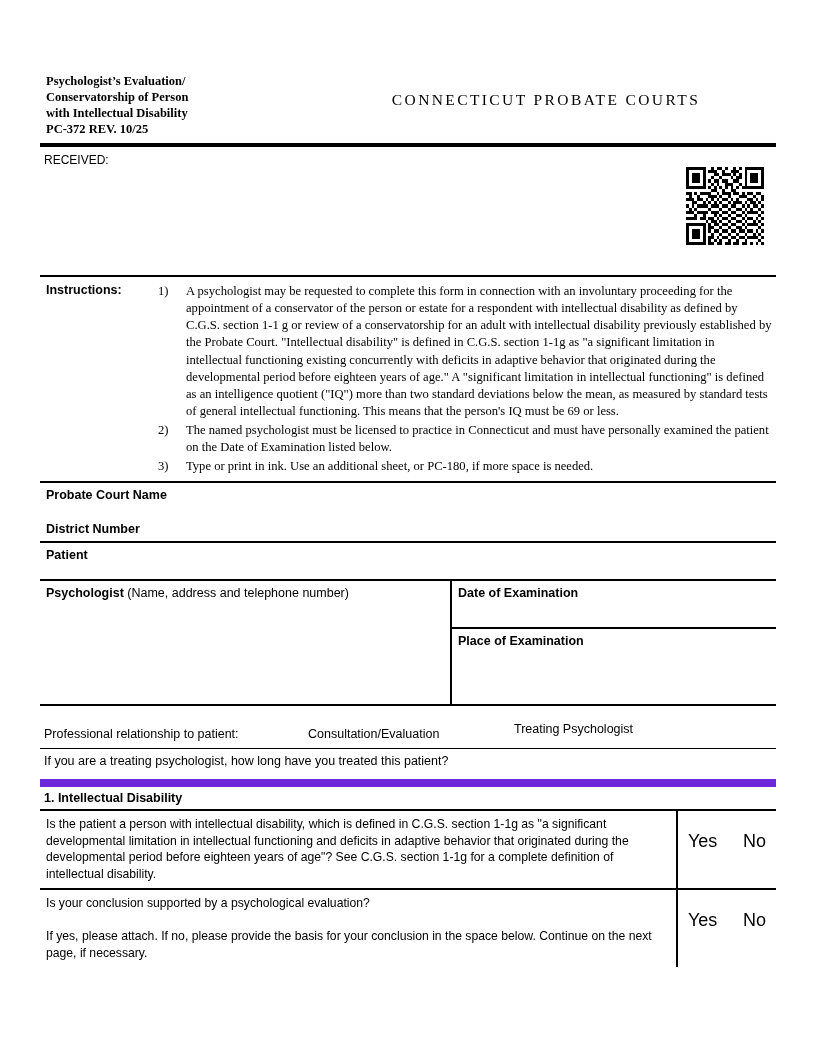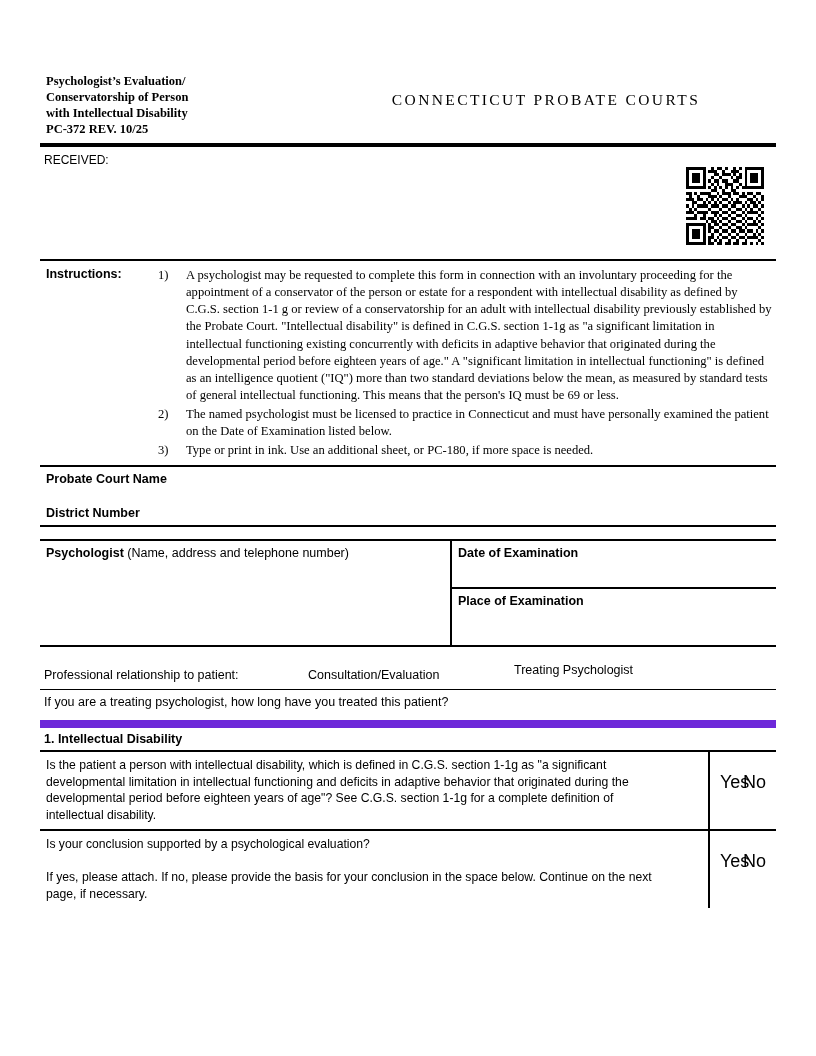--- a/index.html
+++ b/index.html
@@ -65,21 +65,21 @@
     text-align: center;
     font-size: 10.5px;
     font-family: "Liberation Sans", sans-serif;
     padding: 3px 0 3px 0;
     letter-spacing: 0.2px;
   }
 
   
   .received-band {
     position: relative;
-    height: 112px;
+    height: 128px;
   }
   .received-label {
     position: absolute;
     left: 4px;
     top: 6px;
     font-size: 12px;
   }
   .qr {
     position: absolute;
     right: 12px;
@@ -142,21 +142,21 @@
     box-sizing: border-box;
   }
 
   .psych-block {
     display: flex;
     border-top: 2px solid #000;
   }
   .psych-left {
     width: 410px;
     box-sizing: border-box;
-    height: 104px;
+    height: 123px;
   }
   .psych-right {
     flex: 1;
     border-left: 2px solid #000;
     box-sizing: border-box;
   }
   .psych-right .sub {
     height: 46px;
     box-sizing: border-box;
     padding: 5px 0 0 6px;
@@ -187,21 +187,20 @@
     font-size: 12.5px;
     font-weight: bold;
     padding: 4px 0 4px 4px;
     border-top: 8px solid #6d28d9;
     border-bottom: 2px solid #000;
   }
 
   .q-row {
     display: flex;
     position: relative;
-    gap: 32px;
   }
   .q-text {
     width: 636px;
     box-sizing: border-box;
     font-size: 12.2px;
     line-height: 1.35;
     padding: 5px 8px 6px 6px;
   }
   .q-yesno {
     flex: 1;
@@ -989,20 +988,21 @@
         <div style="height:10px"></div>
       </div>
       <div class="cell-right">
         <div class="field-label">District Number</div>
       </div>
     </div>
 
     <div class="rule-thick"></div>
 
     <div>
+      <div class="field-label">Patient</div>
       <div style="height:12px"></div>
     </div>
 
     <div class="psych-block">
       <div class="psych-left">
         <div class="field-label">
           <span>Psychologist</span>
           <span class="normal">(Name, address and telephone number)</span>
         </div>
       </div>

